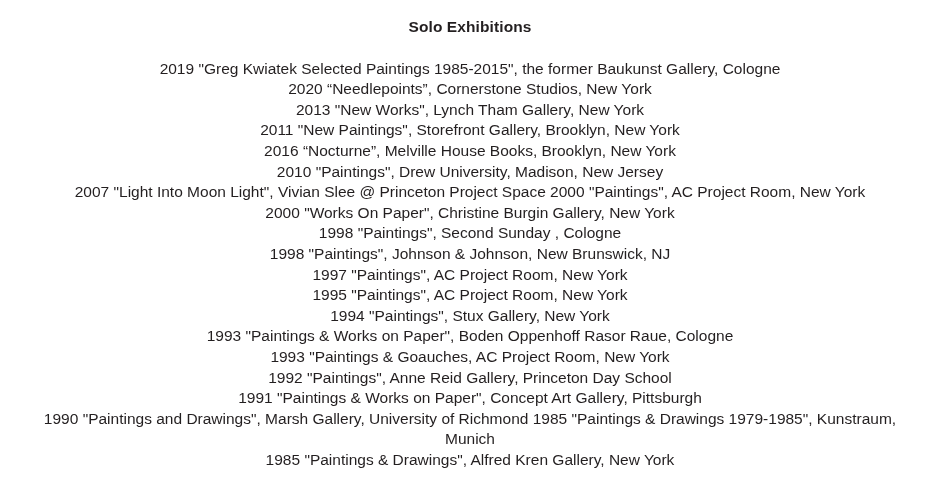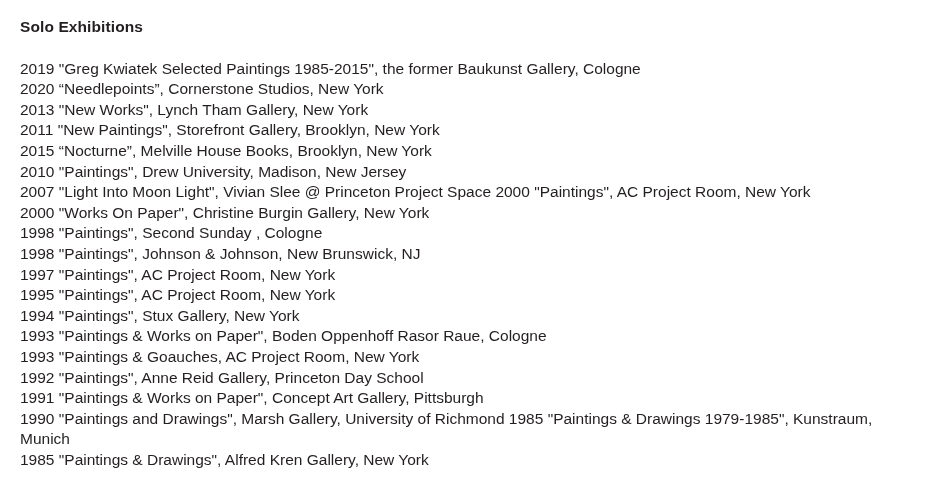--- a/index.html
+++ b/index.html
@@ -13,20 +13,21 @@
     font-family: "Liberation Sans", sans-serif;
     color: #231f20;
     overflow: hidden;
   }
   .page {
     position: relative;
     width: 940px;
     height: 495px;
     box-sizing: border-box;
     padding: 18px 20px 0 20px;
+    text-align: center;
   }
   .section-title {
     font-size: 15.5px;
     font-weight: bold;
     line-height: 1.2;
     margin: 0 0 0 0;
     letter-spacing: 0.1px;
   }
   .entries {
     margin-top: 22px;
@@ -43,21 +44,21 @@
 
 <div class="page">
 
   <h1 class="section-title">Solo Exhibitions</h1>
 
   <div class="entries">
     <div class="entry">2019 "Greg Kwiatek Selected Paintings 1985-2015", the former Baukunst Gallery, Cologne</div>
     <div class="entry">2020 “Needlepoints”, Cornerstone Studios, New York</div>
     <div class="entry">2013 "New Works", Lynch Tham Gallery, New York</div>
     <div class="entry">2011 "New Paintings", Storefront Gallery, Brooklyn, New York</div>
-    <div class="entry">2015 “Nocturne”, Melville House Books, Brooklyn, New York</div>
+    <div class="entry">2016 “Nocturne”, Melville House Books, Brooklyn, New York</div>
     <div class="entry">2010 "Paintings", Drew University, Madison, New Jersey</div>
     <div class="entry">2007 "Light Into Moon Light", Vivian Slee @ Princeton Project Space 2000 "Paintings", AC Project Room, New York</div>
     <div class="entry">2000 "Works On Paper", Christine Burgin Gallery, New York</div>
     <div class="entry">1998 "Paintings", Second Sunday , Cologne</div>
     <div class="entry">1998 "Paintings", Johnson &amp; Johnson, New Brunswick, NJ</div>
     <div class="entry">1997 "Paintings", AC Project Room, New York</div>
     <div class="entry">1995 "Paintings", AC Project Room, New York</div>
     <div class="entry">1994 "Paintings", Stux Gallery, New York</div>
     <div class="entry">1993 "Paintings &amp; Works on Paper", Boden Oppenhoff Rasor Raue, Cologne</div>
     <div class="entry">1993 "Paintings &amp; Goauches, AC Project Room, New York</div>

